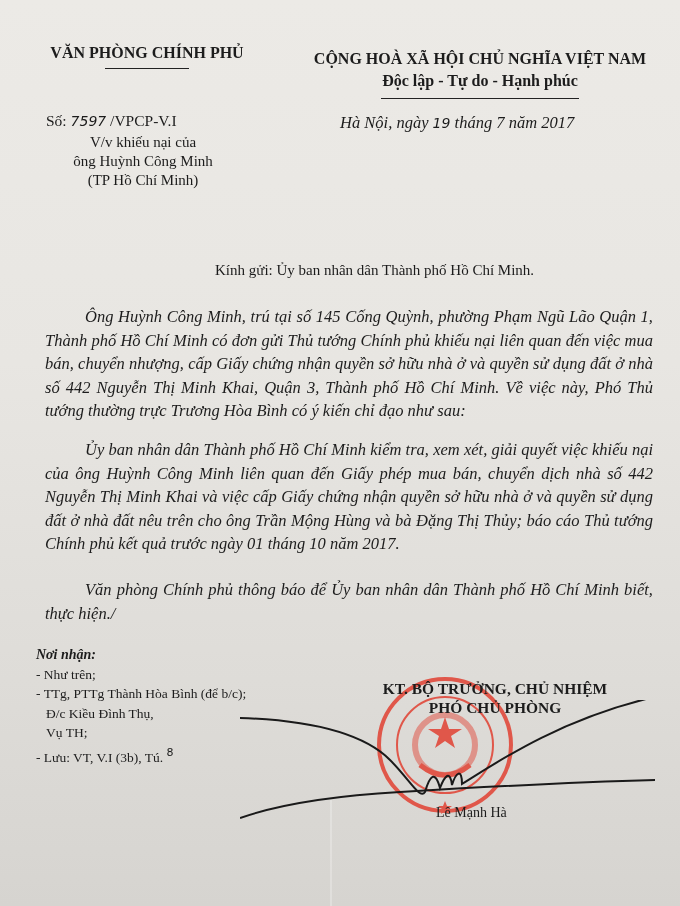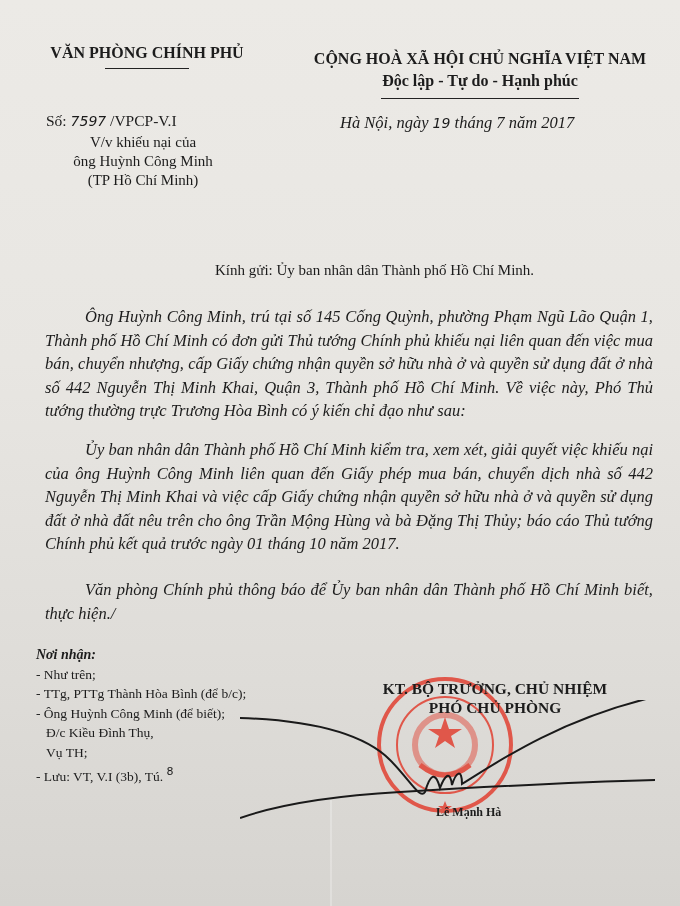--- a/index.html
+++ b/index.html
@@ -23,21 +23,21 @@
   .salute { left: 178px; top: 262px; font-size: 15px; margin-left: 37px; }
   .body-text { left: 45px; width: 608px; font-size: 16.5px; line-height: 23.5px; text-align: justify; }
   .body-text p { margin: 0; text-indent: 40px; font-style: italic; }
   .p1 { top: 305px; }
   .p2 { top: 438px; }
   .p3 { top: 578px; }
   .recipients { left: 36px; top: 645px; font-size: 13.5px; line-height: 19.5px; }
   .recipients .title { font-weight: bold; font-style: italic; font-size: 14px; }
   .recipients .indent { padding-left: 10px; }
   .sign { left: 360px; top: 648px; width: 270px; text-align: center; font-weight: bold; font-size: 15.5px; line-height: 19px; margin-top: 31px; }
-  .signer { left: 436px; top: 805px; font-weight: bold; font-size: 12px; }
+  .signer { left: 436px; top: 805px; font-weight: normal; font-size: 14px; }
   .stamp { left: 375px; top: 675px; width: 140px; height: 140px; }
 </style>
 </head>
 <body>
 
 <div class="fold-v"></div>
 
 <div class="abs hdr-left">
   <div>VĂN PHÒNG CHÍNH PHỦ</div>
   <div class="rule"></div>
@@ -76,21 +76,20 @@
   <p>Ủy ban nhân dân Thành phố Hồ Chí Minh kiểm tra, xem xét, giải quyết việc khiếu nại của ông Huỳnh Công Minh liên quan đến Giấy phép mua bán, chuyển dịch nhà số 442 Nguyễn Thị Minh Khai và việc cấp Giấy chứng nhận quyền sở hữu nhà ở và quyền sử dụng đất ở nhà đất nêu trên cho ông Trần Mộng Hùng và bà Đặng Thị Thủy; báo cáo Thủ tướng Chính phủ kết quả trước ngày 01 tháng 10 năm 2017.</p>
 </div>
 <div class="abs body-text p3">
   <p>Văn phòng Chính phủ thông báo để Ủy ban nhân dân Thành phố Hồ Chí Minh biết, thực hiện./</p>
 </div>
 
 <div class="abs recipients">
   <div class="title">Nơi nhận:</div>
   <div>- Như trên;</div>
   <div>- TTg, PTTg Thành Hòa Bình (để b/c);</div>
-  <div>- Ông Huỳnh Công Minh (để biết);</div>
   <div class="indent">Đ/c Kiều Đình Thụ,</div>
   <div class="indent">Vụ TH;</div>
   <div>
     <span>- Lưu: VT, V.I (3b), Tú.</span>
     <sup style="font-family:'DejaVu Sans',sans-serif;font-size:11px;">8</sup>
   </div>
 </div>
 
 <svg class="abs stamp" viewBox="0 0 140 140">
   <circle cx="70" cy="70" r="66" fill="none" stroke="#e0574a" stroke-width="4"></circle>

